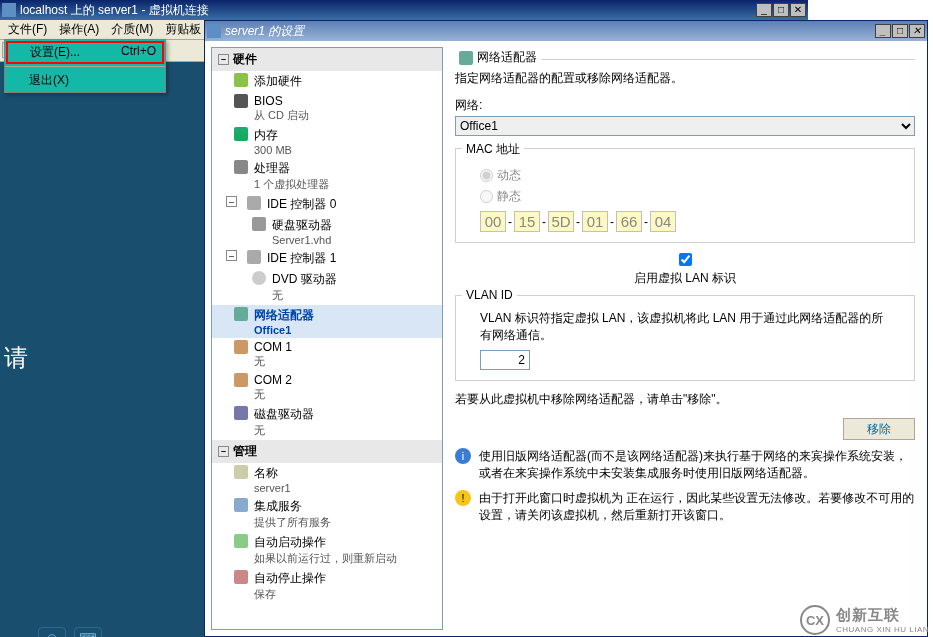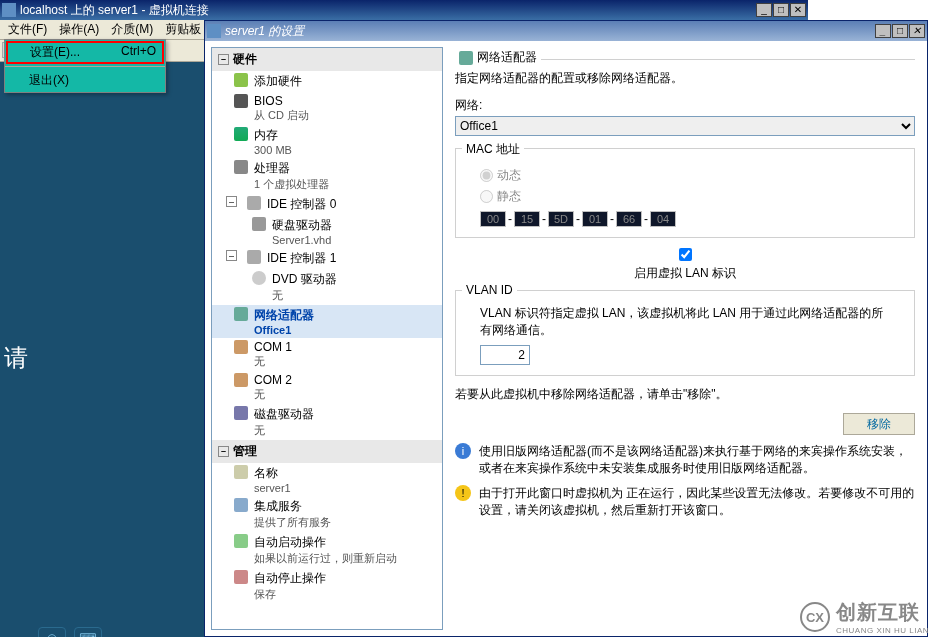--- a/index.html
+++ b/index.html
@@ -45,35 +45,35 @@
 .sub-exp { width: 11px; height: 11px; border: 1px solid #888; font-size: 9px; display: flex; align-items: center; justify-content: center; margin-left: 8px; margin-right: 4px; }
 
 
 .groupbox { border: 1px solid #d0d0d0; position: relative; padding: 14px 24px 10px; margin-bottom: 10px; }
 .groupbox .legend { position: absolute; top: -8px; left: 6px; background: #fff; padding: 0 4px; display: flex; align-items: center; gap: 4px; }
 .desc { margin: 6px 0 10px; }
 .label { margin-bottom: 2px; }
 select.net { width: 100%; height: 20px; border: 1px solid #7b9ebd; }
 .radio-row { margin: 4px 0; display: flex; align-items: center; gap: 4px; }
 .mac-boxes { display: flex; gap: 2px; align-items: center; margin-top: 6px; }
-.mac-boxes input { width: 26px; text-align: center; border: 1px solid #c0c0c0; background: #0f172a; color: #888; padding: 1px; font-size: 11px; }
+.mac-boxes input { width: 26px; text-align: center; border: 1px solid #c0c0c0; background: #fef9c3; color: #888; padding: 1px; font-size: 15px; }
 .chk-row { display: flex; align-items: center; gap: 4px; margin: 8px 0; flex-direction: column; }
 .vlan-input { width: 50px; text-align: right; border: 1px solid #7b9ebd; padding: 2px 4px; margin-top: 6px; }
 .remove-btn { width: 72px; height: 22px; float: right; background: #ece9d8; border: 1px solid #aca899; color: #0369a1; }
 .info-row { display: flex; gap: 8px; margin: 8px 0; align-items: flex-start; }
 .info-ic { width: 16px; height: 16px; flex-shrink: 0; border-radius: 50%; display: flex; align-items: center; justify-content: center; font-size: 11px; color: #fff; }
 .info-ic.i { background: #3a7bd5; }
 .info-ic.w { background: #f5c518; color: #5a3; }
 .info-ic.w::before { content: "!"; color: #000; }
 
 
 .watermark { position: absolute; right: 4px; bottom: 2px; display: flex; align-items: center; gap: 6px; color: #888; }
 .watermark .logo { width: 30px; height: 30px; border: 2px solid #888; border-radius: 50%; display: flex; align-items: center; justify-content: center; font-weight: bold; font-size: 13px; }
 .watermark .txt { display: flex; flex-direction: column; }
-.watermark .cn { font-size: 20px; font-weight: bold; letter-spacing: 1px; }
+.watermark .cn { font-size: 15px; font-weight: bold; letter-spacing: 1px; }
 .watermark .en { font-size: 8px; letter-spacing: 0.5px; }
 
 
 .ic-add { background: #8bc34a; border-radius: 2px; }
 .ic-bios { background: #555; border-radius: 2px; }
 .ic-mem { background: linear-gradient(#2a7, #1a5); border-radius: 2px; }
 .ic-cpu { background: #888; border-radius: 2px; }
 .ic-ide { background: #aaa; border-radius: 2px; }
 .ic-hd { background: #999; border-radius: 2px; }
 .ic-dvd { background: #ccc; border-radius: 50%; }

